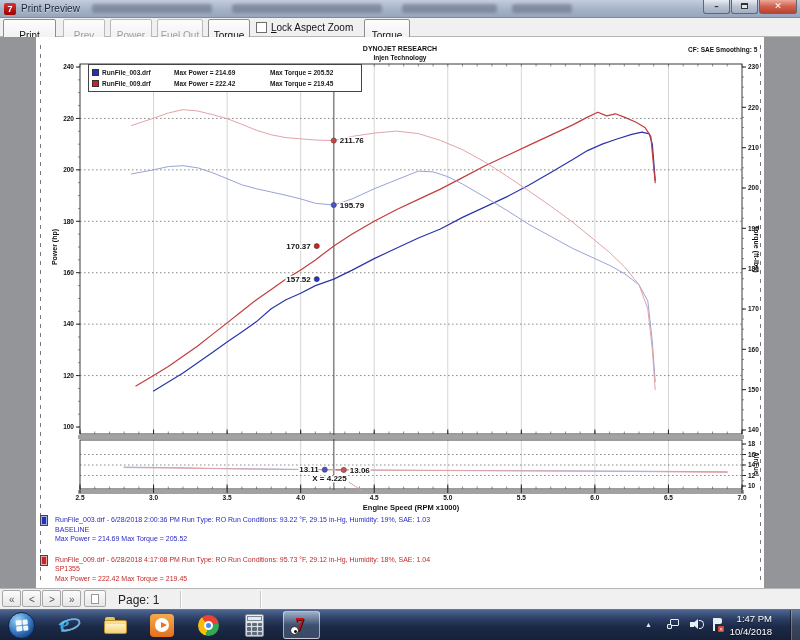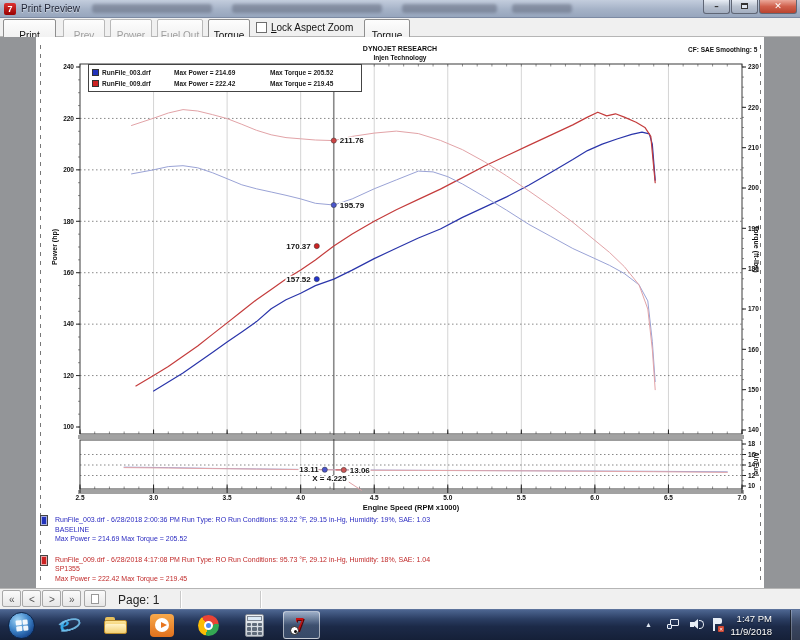--- a/index.html
+++ b/index.html
@@ -652,19 +652,19 @@
           <span class="spk-cone"></span>
           <span class="spk-wave"></span>
       </span>
       <span class="flag-icon">
         <span class="flag-pole"></span>
           <span class="flag-cloth"></span>
           <span class="flag-x">✕</span>
       </span>
       <div class="clock">
         <div>1:47 PM</div>
-        <div>11/9/2018</div>
+        <div>10/4/2018</div>
       </div>
       <div class="show-desktop"></div>
     </div>
   </div>
 
 </div>
 
 </body></html>

